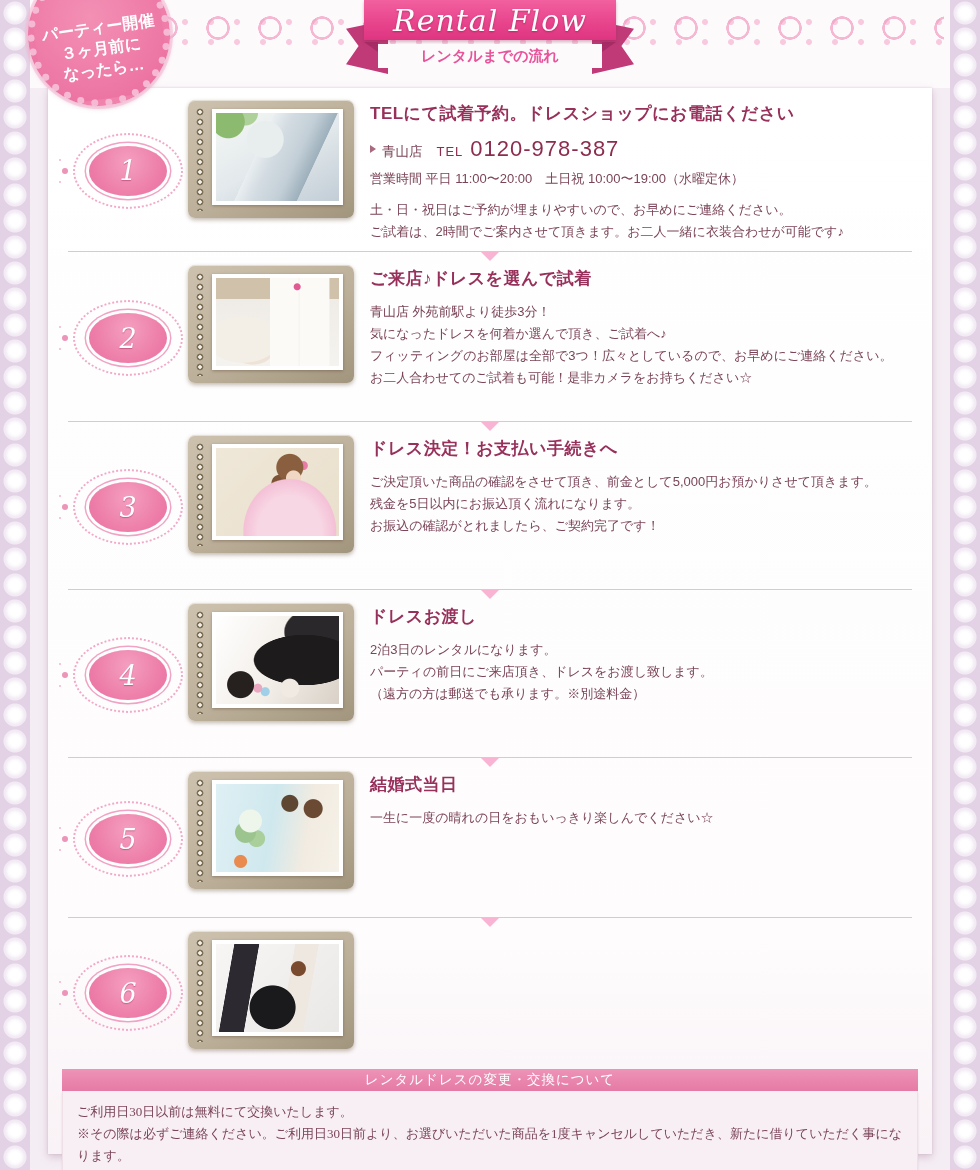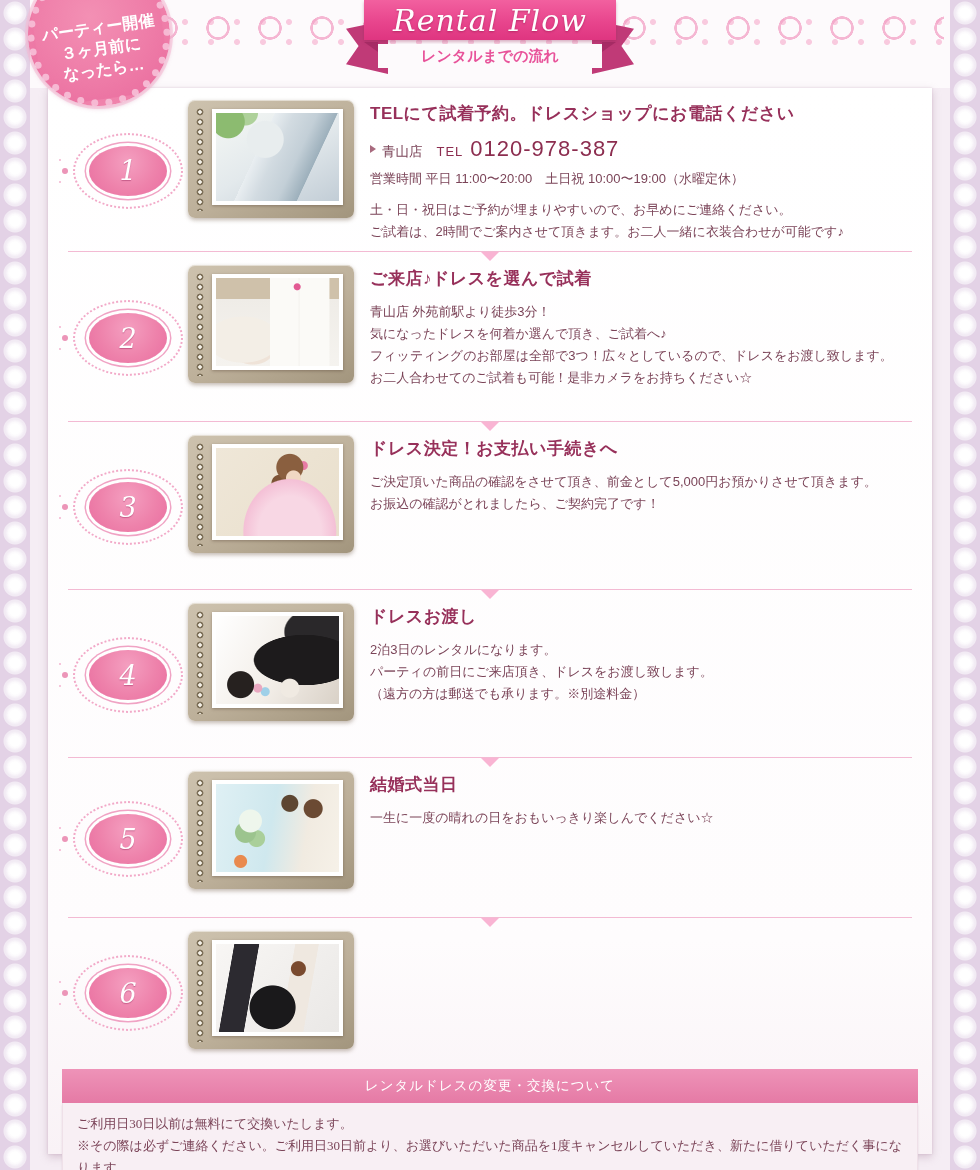--- a/index.html
+++ b/index.html
@@ -137,21 +137,21 @@
   .hours { margin-bottom:9px; }
 
   
   .divider { position:relative; height:10px; margin:5px 0; }
   .divider .rule { position:absolute; left:0; right:0; top:3px; border-top:1px solid #f3bad3; }
   .divider .tri-down { position:absolute; left:50%; top:4px; margin-left:-9px; width:0; height:0;
     border-left:9px solid transparent; border-right:9px solid transparent; border-top:9px solid #f9b4d3; }
 
   
   .notice { margin:12px 14px 0; }
-  .notice-bar { height:34px; background:linear-gradient(180deg,#ee93b8 0%,#e57aa5 100%);
+  .notice-bar { height:22px; background:linear-gradient(180deg,#ee93b8 0%,#e57aa5 100%);
     display:flex; align-items:center; justify-content:center;
     color:#fff; font-size:13.5px; font-family:"Liberation Serif","DejaVu Serif",serif; letter-spacing:1px; }
   .notice-body { background:#f8eff4; border:1px solid #efe0e8; border-top:none;
     box-shadow:0 2px 2px rgba(205,180,195,.4); padding:10px 14px 13px; }
   .notice-body .line { font-size:13px; line-height:22px; }
 </style>
 </head>
 <body>
 
 <div class="page">
@@ -199,21 +199,21 @@
             </div>
         </div>
         <div class="photo-frame">
           <div class="spiral"></div>
           <div class="photo ph2"></div>
         </div>
         <div class="text-col">
           <div class="step-title">ご来店♪ドレスを選んで試着</div>
           <div class="line">青山店 外苑前駅より徒歩3分！</div>
           <div class="line">気になったドレスを何着か選んで頂き、ご試着へ♪</div>
-          <div class="line">フィッティングのお部屋は全部で3つ！広々としているので、ドレスをお渡し致します。</div>
+          <div class="line">フィッティングのお部屋は全部で3つ！広々としているので、お早めにご連絡ください。</div>
           <div class="line">お二人合わせてのご試着も可能！是非カメラをお持ちください☆</div>
         </div>
       </div>
 
       <div class="divider">
         <div class="rule"></div>
         <div class="tri-down"></div>
       </div>
 
       <div class="step s3">
@@ -222,20 +222,21 @@
               <span>3</span>
             </div>
         </div>
         <div class="photo-frame">
           <div class="spiral"></div>
           <div class="photo ph3"></div>
         </div>
         <div class="text-col">
           <div class="step-title">ドレス決定！お支払い手続きへ</div>
           <div class="line">ご決定頂いた商品の確認をさせて頂き、前金として5,000円お預かりさせて頂きます。</div>
+          <div class="line">残金を5日以内にお振込頂く流れになります。</div>
           <div class="line">お振込の確認がとれましたら、ご契約完了です！</div>
         </div>
       </div>
 
       <div class="divider">
         <div class="rule"></div>
         <div class="tri-down"></div>
       </div>
 
       <div class="step s4">

